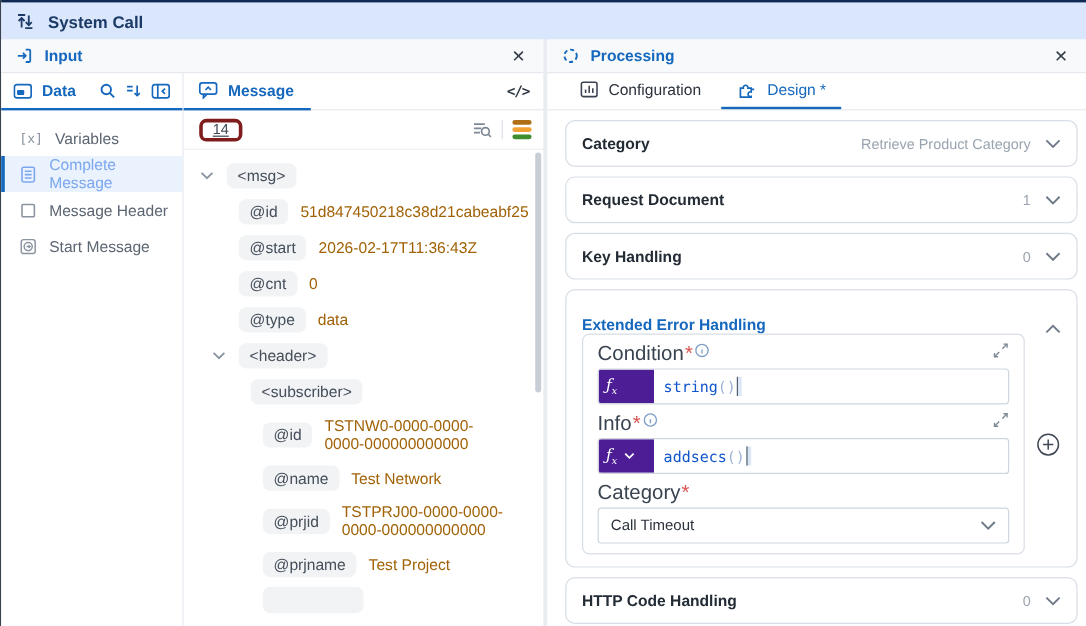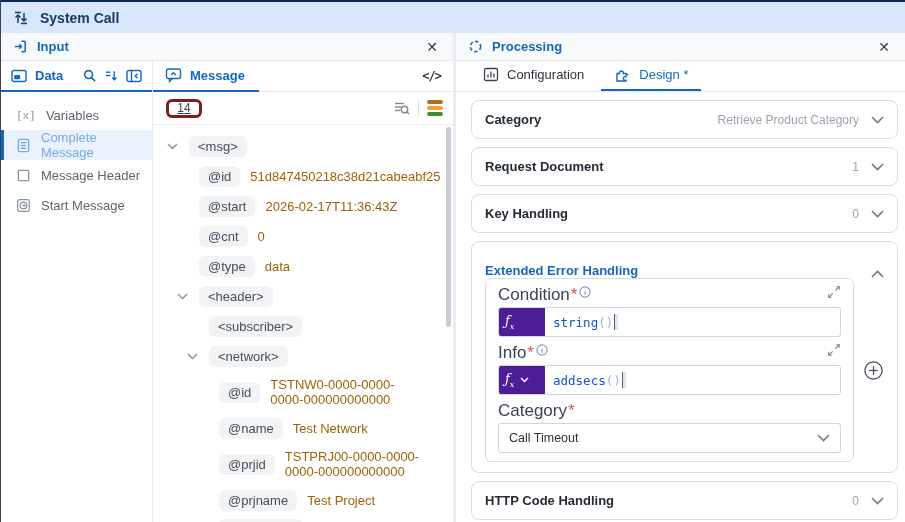--- a/index.html
+++ b/index.html
@@ -327,28 +327,20 @@
                 <span class="tree-chev">
                   <svg width="11" height="7" viewBox="0 0 11 7" fill="none" stroke="#8a93a0" stroke-width="1.5">
                     <path d="M1 1l4.5 4.5L10 1"></path>
                   </svg>
                 </span>
                 <span class="tree-pill">&lt;header&gt;</span>
               </div>
               <div class="tree-row" style="padding-left: 34px;">
                 <span class="tree-chev"></span>
                 <span class="tree-pill">&lt;subscriber&gt;</span>
-              </div>
-              <div class="tree-row" style="padding-left: 34px;">
-                <span class="tree-chev">
-                  <svg width="11" height="7" viewBox="0 0 11 7" fill="none" stroke="#8a93a0" stroke-width="1.5">
-                    <path d="M1 1l4.5 4.5L10 1"></path>
-                  </svg>
-                </span>
-                <span class="tree-pill">&lt;network&gt;</span>
               </div>
               <div class="tree-row two-line" style="padding-left: 44px;">
                 <span class="tree-chev"></span>
                 <span class="tree-pill">@id</span>
                 <span class="tree-value">
                   <div>TSTNW0-0000-0000-</div>
                   <div>0000-000000000000</div>
                 </span>
               </div>
               <div class="tree-row" style="padding-left: 44px;">

